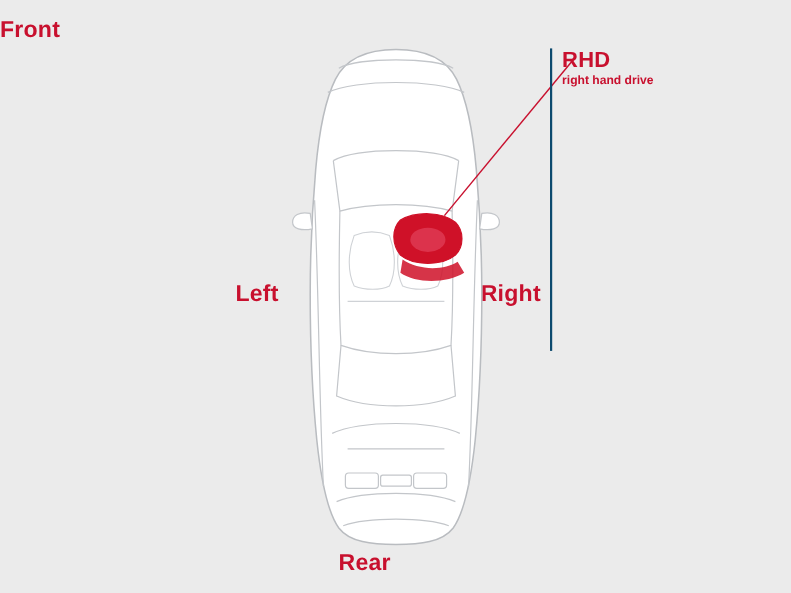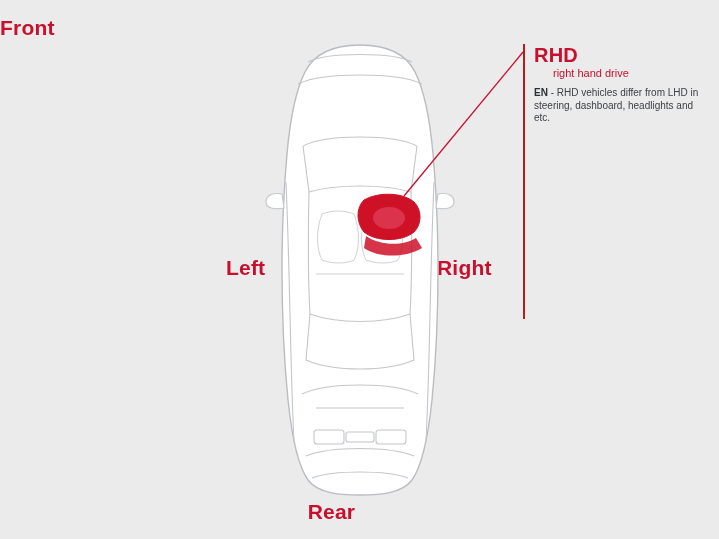--- a/index.html
+++ b/index.html
@@ -23,58 +23,57 @@
   .orient-label {
     position: absolute;
     color: #c8102e;
     font-weight: bold;
     font-size: 21px;
     letter-spacing: 0.2px;
     white-space: nowrap;
   }
   #label-front { top: 16px; left: 0; width: 719px; text-align: left; }
   #label-rear  { top: 500px; left: 0; width: 663px; text-align: center; }
-  #label-left  { top: 256px; left: 226px; }
+  #label-left  { top: 256px; left: 214px; }
   #label-right { top: 256px; left: 437px; }
 
   
   #car-wrap {
     position: absolute;
     top: 42px;
     left: 246px;
     width: 228px;
     height: 455px;
   }
   #car-svg { display: block; }
 
   
   #callout {
     position: absolute;
     top: 44px;
-    left: 523px;
+    left: 500px;
     width: 180px;
     height: 275px;
     padding-left: 9px;
     box-sizing: border-box;
-    border-left: 2px solid #b91c1c;
+    border-left: 2px solid #0c4a6e;
   }
   #callout-title {
     color: #c8102e;
     font-weight: bold;
     font-size: 20px;
     line-height: 22px;
     letter-spacing: 0.2px;
   }
   #callout-subtitle {
     color: #c8102e;
-    font-weight: normal;
+    font-weight: bold;
     font-size: 11px;
     line-height: 14px;
     margin-bottom: 7px;
-    margin-left: 19px;
   }
   .desc-block {
     color: #3d4146;
     font-size: 10px;
     line-height: 12.6px;
     margin-bottom: 7px;
   }
   .desc-lang {
     font-weight: bold;
     color: #2b2f33;
@@ -167,17 +166,16 @@
   </div>
 
   <svg id="leader">
     <line x1="523" y1="52" x2="404" y2="196" stroke="#c8102e" stroke-width="1.3"></line>
   </svg>
 
   <div id="callout">
     <div id="callout-title">RHD</div>
     <div id="callout-subtitle">right hand drive</div>
     <div id="desc-list">
-        <div class="desc-block"><span class="desc-lang">EN</span><span> - RHD vehicles differ from LHD in steering, dashboard, headlights and etc.</span></div>
       </div>
   </div>
 
 </div>
 
 </body></html>

